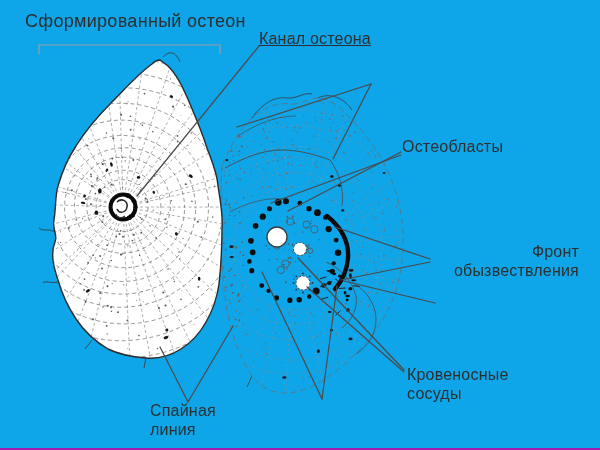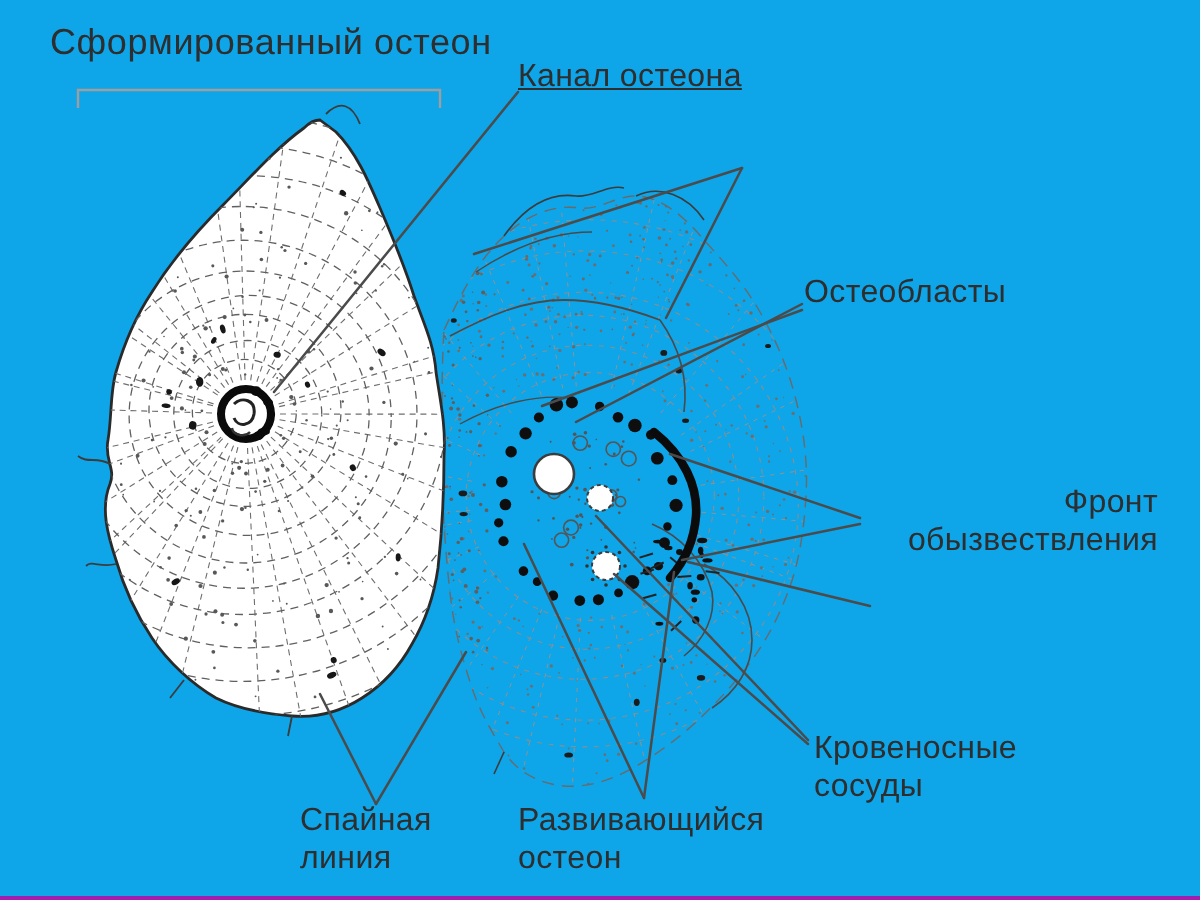--- a/index.html
+++ b/index.html
@@ -1378,15 +1378,14 @@
 
   <path d="M39 54 V45 H220 V54" fill="none" stroke="#9e9e9e" stroke-width="1.2"></path>
 </svg>
 
 <div class="lbl title" style="left:25px;top:11px;">Сформированный остеон</div>
 <div class="lbl" style="left:259px;top:29px;text-decoration:underline;">Канал остеона</div>
 <div class="lbl" style="left:402px;top:137px;">Остеобласты</div>
 <div class="lbl wrap" style="left:437px;top:242px;width:142px;text-align:right;">Фронт обызвествления</div>
 <div class="lbl wrap" style="left:407px;top:365px;width:118px;">Кровеносные сосуды</div>
 <div class="lbl wrap center" style="left:150px;top:401px;width:72px;">Спайная линия</div>
-<div class="lbl wrap center" style="left:259px;top:401px;width:130px;">Развивающийся остеон</div>
 
 </div>
 
 </body></html>

